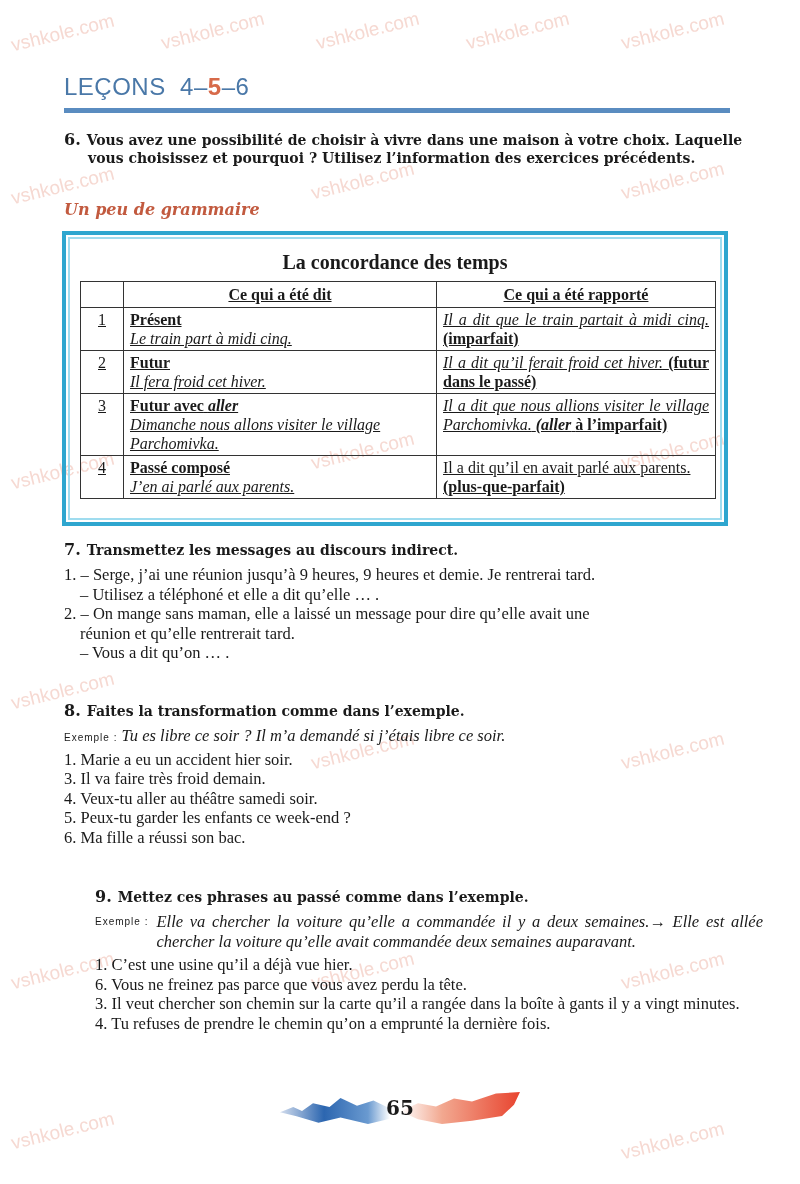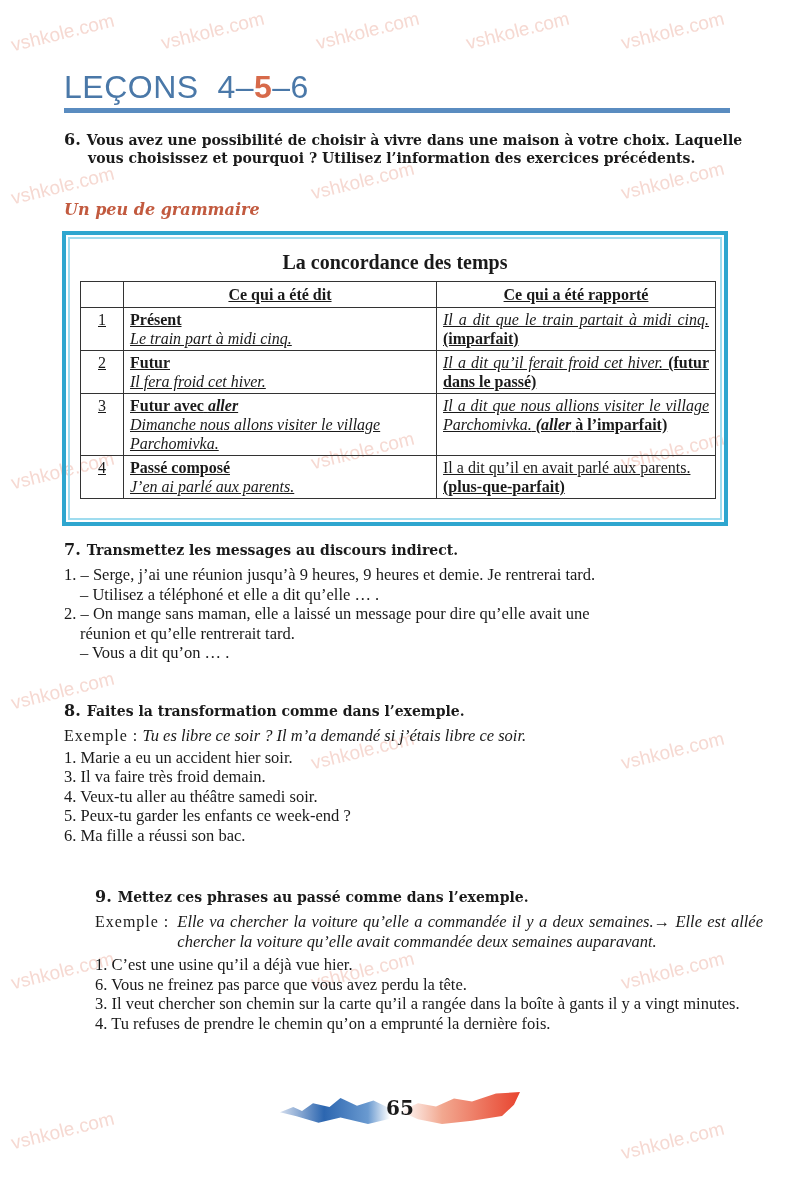--- a/index.html
+++ b/index.html
@@ -5,31 +5,31 @@
   html, body { margin: 0; padding: 0; }
   body {
     width: 800px; height: 1184px; background: #ffffff; position: relative; overflow: hidden;
     font-family: "DejaVu Serif", "Liberation Serif", serif; color: #1a1a1a;
   }
   .wm-layer { position: absolute; inset: 0; pointer-events: none; z-index: 0; }
   .wm { position: absolute; font-family: "Liberation Sans", sans-serif; font-size: 19px; color: #f6d9d2; transform: rotate(-14deg); white-space: nowrap; }
   .content { position: absolute; inset: 0; z-index: 1; }
 
   .header { position: absolute; left: 64px; top: 70px; width: 666px; }
-  .lesson-title { font-family: "Liberation Sans", sans-serif; font-size: 32px; color: #4a78a8; letter-spacing: 0.5px; line-height: 34px; }
+  .lesson-title { font-family: "Liberation Sans", sans-serif; font-size: 24px; color: #4a78a8; letter-spacing: 0.5px; line-height: 34px; }
   .lesson-title .n { color: #4a78a8; }
   .lesson-title .n-active { color: #d76a4a; font-weight: bold; }
   .header-rule { height: 5px; background: #5a8cc0; margin-top: 4px; }
 
   .ex { position: absolute; left: 64px; width: 668px; font-size: 14.5px; line-height: 18px; }
   .ex-title { font-weight: bold; font-size: 14px; line-height: 17px; }
   .ex-num { font-weight: bold; font-size: 16px; margin-right: 6px; }
   .para { font-family: "Liberation Serif", serif; font-size: 16.5px; line-height: 19.5px; }
   .indent { padding-left: 16px; }
-  .example-label { font-family: Liberation Serif, serif; letter-spacing: 1px; font-size: 16px; text-align: center; }
+  .example-label { font-family: Liberation Sans, sans-serif; letter-spacing: 1px; font-size: 10px; text-align: center; }
   .it { font-style: italic; }
 
   .section-title { position: absolute; left: 64px; top: 200px; font-style: italic; font-weight: bold; color: #c25a3f; font-size: 16px; }
 
   .grammar-box { position: absolute; left: 62px; top: 231px; width: 666px; height: 295px; border: 4px solid #2ea6cf; box-sizing: border-box; }
   .grammar-box-inner { position: absolute; inset: 2px; border: 2px solid #9fdcef; }
   .table-caption { position: absolute; top: 16px; left: 0; right: 0; text-align: center; font-weight: bold; font-size: 20px; font-family: "Liberation Serif", serif; }
   table.conc { position: absolute; left: 14px; top: 46px; width: 636px; border-collapse: collapse; font-family: "Liberation Serif", serif; font-size: 16px; line-height: 19px; text-decoration: underline; }
   table.conc th, table.conc td { border: 1px solid #333; padding: 2px 6px; vertical-align: top; }
   table.conc th { font-weight: bold; font-size: 16px; text-align: center; padding: 3px 6px; }

